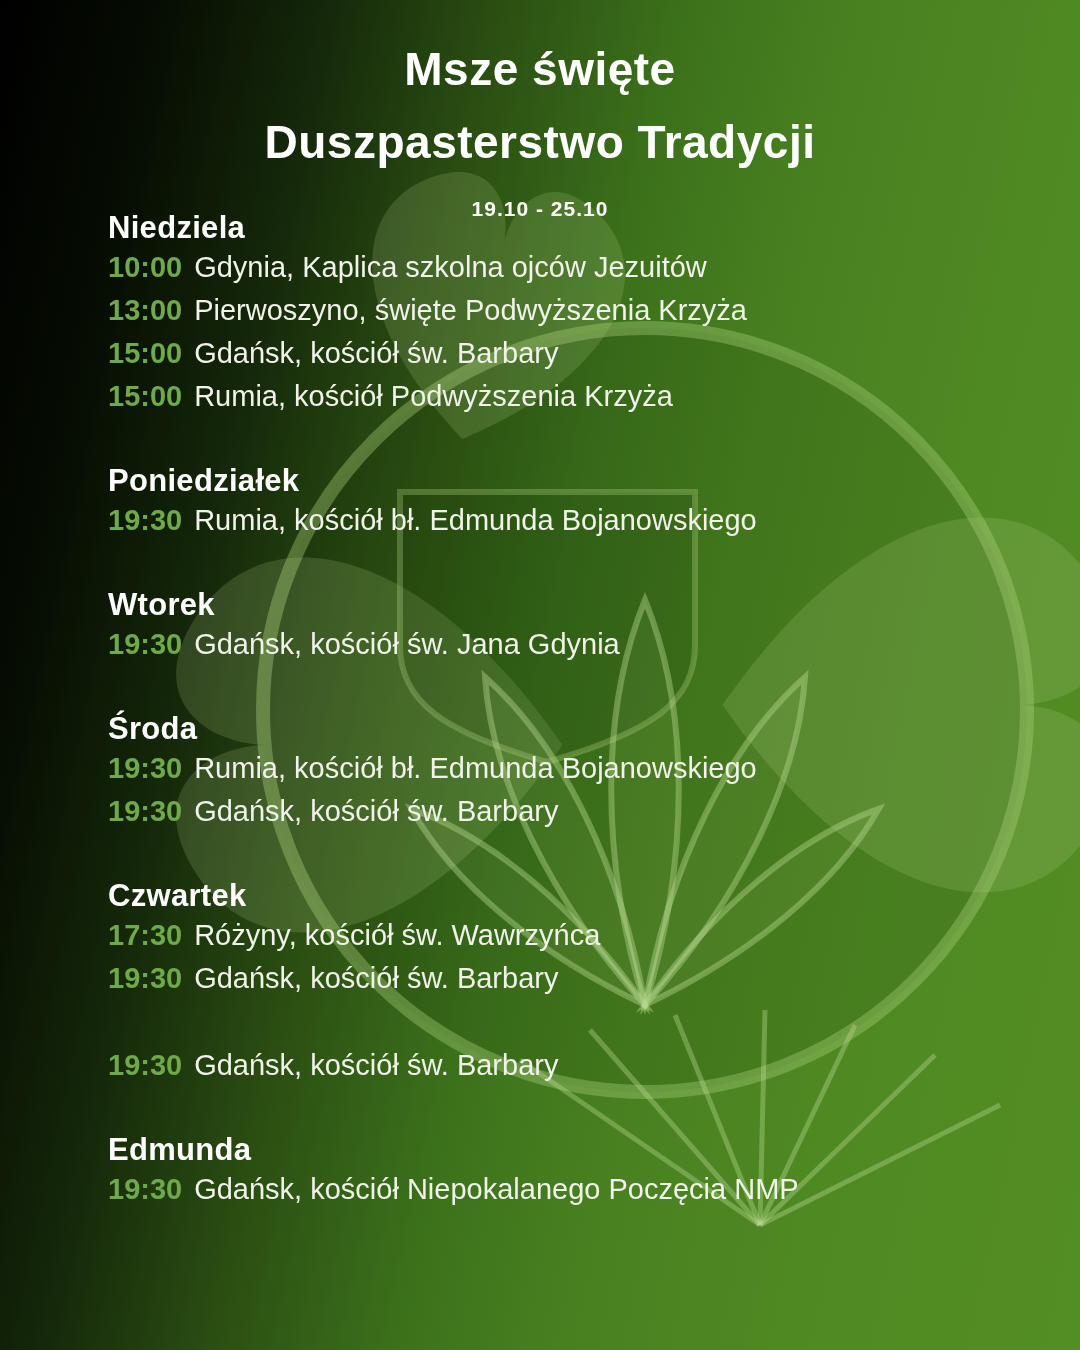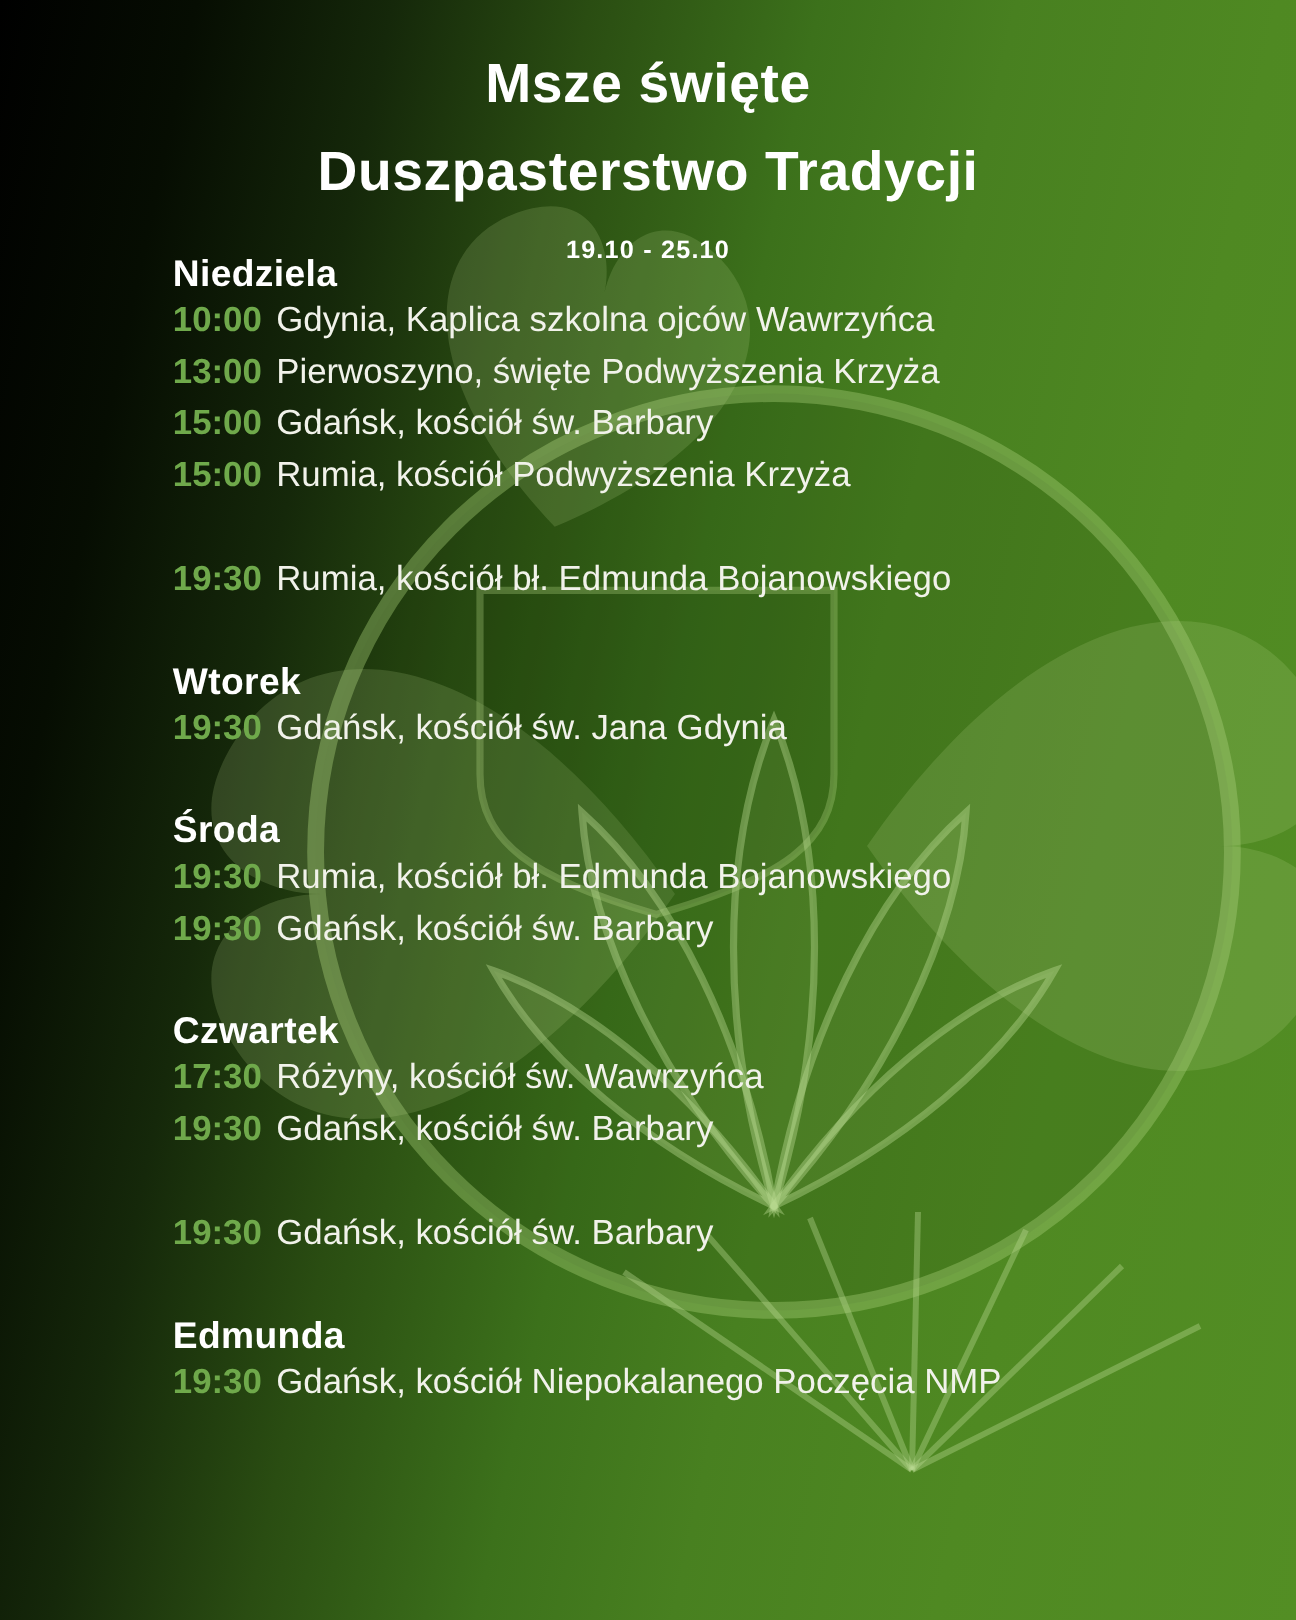--- a/index.html
+++ b/index.html
@@ -26,21 +26,21 @@
   }
   h2.subtitle{
     margin:27px 0 0 0;font-size:46px;line-height:1.0;font-weight:700;
     letter-spacing:0.5px;
   }
   .date-range{
     margin-top:33px;font-size:21px;line-height:1.0;font-weight:700;
     letter-spacing:1px;
   }
   main{margin:-10px 0 0 0;padding:0 30px 0 108px;}
-  section.day{margin-top:44px;margin-left:36px;}
+  section.day{margin-top:44px;}
   section.day:first-child{margin-top:0;}
   h3.day-name{
     margin:0;color:#ffffff;font-size:31px;line-height:37px;font-weight:700;
     letter-spacing:0.3px;
   }
   .entry{
     color:#f1f2ea;font-size:29px;line-height:43px;font-weight:400;
     white-space:nowrap;
   }
   .time{color:#6fa94b;font-weight:700;margin-right:12px;text-align:center;}
@@ -88,34 +88,35 @@
       <h1 class="title">Msze święte</h1>
       <h2 class="subtitle">Duszpasterstwo Tradycji</h2>
       <div class="date-range">19.10 - 25.10</div>
     </header>
 
     <main>
 
       <section class="day">
         <h3 class="day-name">Niedziela</h3>
         <div class="entry">
-          <span class="time">10:00</span><span>Gdynia, Kaplica szkolna ojców Wawrzyńca</span>
+          <span class="time">10:00</span><span>Gdynia, Kaplica szkolna ojców Jezuitów</span>
         </div>
         <div class="entry">
           <span class="time">13:00</span><span>Pierwoszyno, święte Podwyższenia Krzyża</span>
         </div>
         <div class="entry">
           <span class="time">15:00</span><span>Gdańsk, kościół św. Barbary</span>
         </div>
         <div class="entry">
           <span class="time">15:00</span><span>Rumia, kościół Podwyższenia Krzyża</span>
         </div>
       </section>
 
       <section class="day">
+        <h3 class="day-name">Poniedziałek</h3>
         <div class="entry">
           <span class="time">19:30</span><span>Rumia, kościół bł. Edmunda Bojanowskiego</span>
         </div>
       </section>
 
       <section class="day">
         <h3 class="day-name">Wtorek</h3>
         <div class="entry">
           <span class="time">19:30</span><span>Gdańsk, kościół św. Jana Gdynia</span>
         </div>

